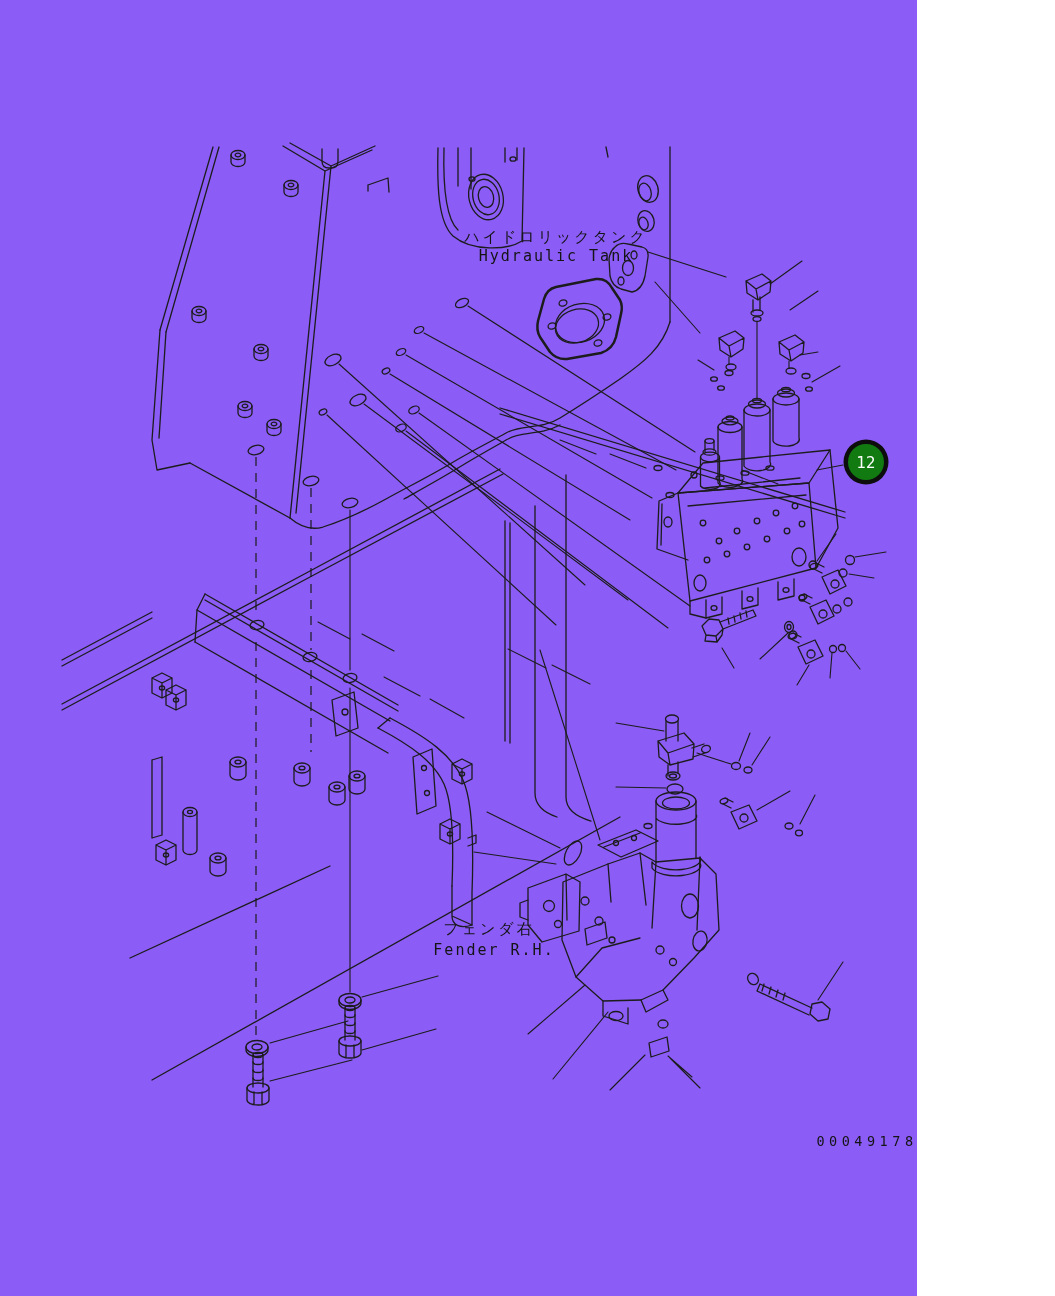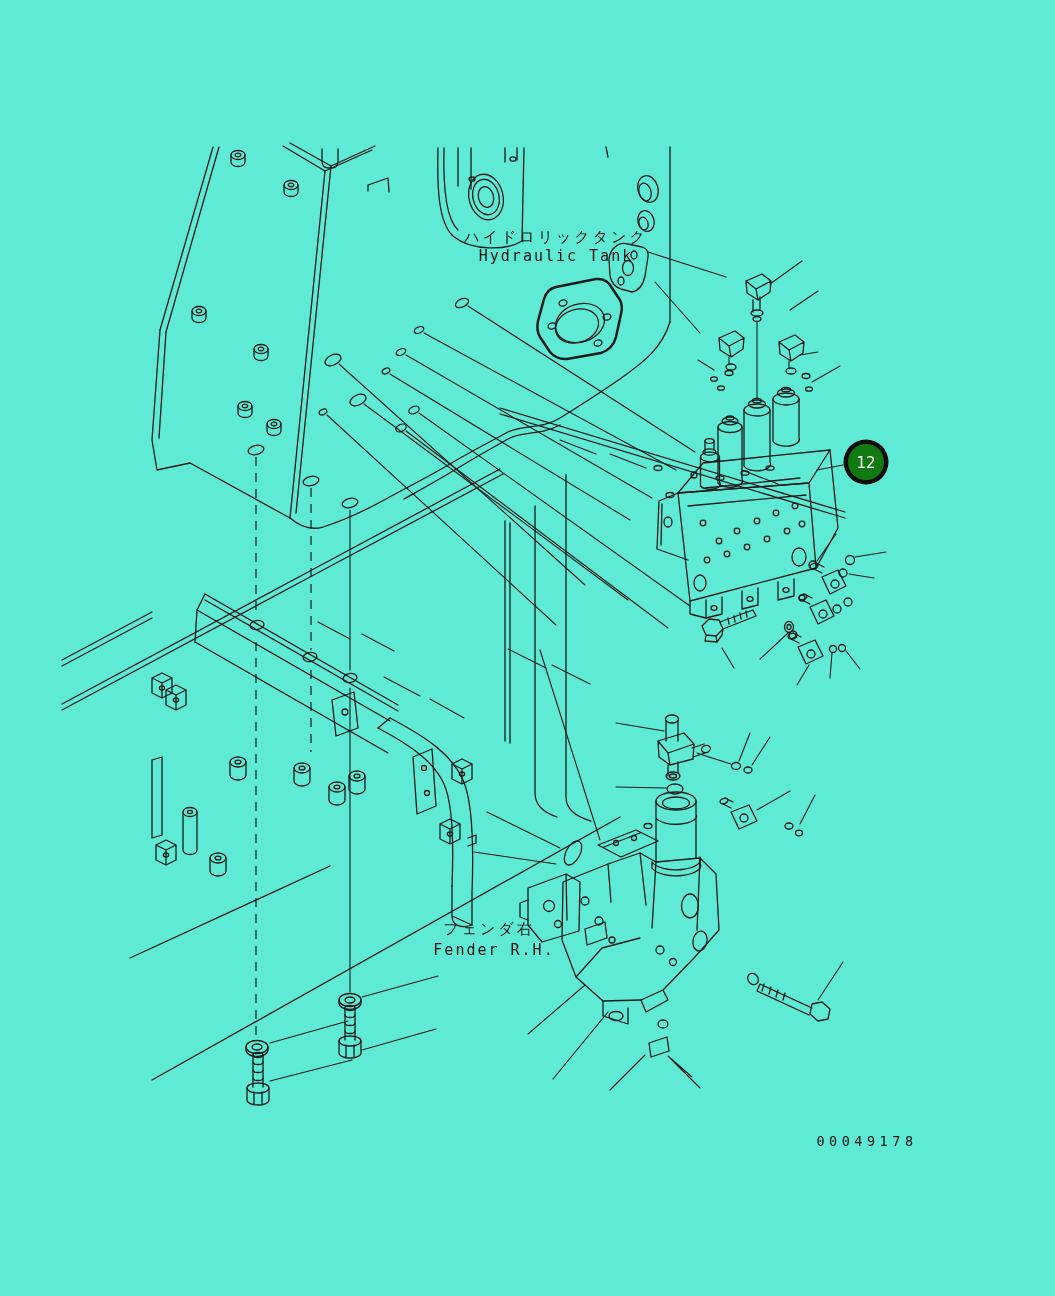--- a/index.html
+++ b/index.html
@@ -1,16 +1,16 @@
 <!DOCTYPE html>
 <html><head>
 <meta charset="utf-8">
 <style>
   html,body{margin:0;padding:0;background:#ffffff;}
-  #stage{position:relative;width:1055px;height:1296px;background:#5eead4;overflow:hidden;
+  #stage{position:relative;width:917px;height:1296px;background:#8b5cf6;overflow:hidden;
          font-family:"DejaVu Sans Mono","Liberation Mono",monospace;}
   svg{position:absolute;left:0;top:0;}
   .ln{stroke:#1c1c1c;stroke-width:1.3;fill:none;stroke-linecap:round;stroke-linejoin:round;}
   .ld{stroke:#1c1c1c;stroke-width:1.1;fill:none;stroke-linecap:round;}
   .thick{stroke:#1c1c1c;stroke-width:2.5;fill:none;stroke-linejoin:round;}
   .dash{stroke:#1c1c1c;stroke-width:1.2;fill:none;stroke-dasharray:9 7;}
   .txt{fill:#141414;stroke:none;font-family:"DejaVu Sans Mono","Liberation Mono",monospace;}
   .jp{font-family:"DejaVu Sans","Liberation Sans",sans-serif;font-size:15px;letter-spacing:3px;}
   .en{font-size:15px;letter-spacing:2px;}
   .num{font-size:13.5px;letter-spacing:4.5px;}

